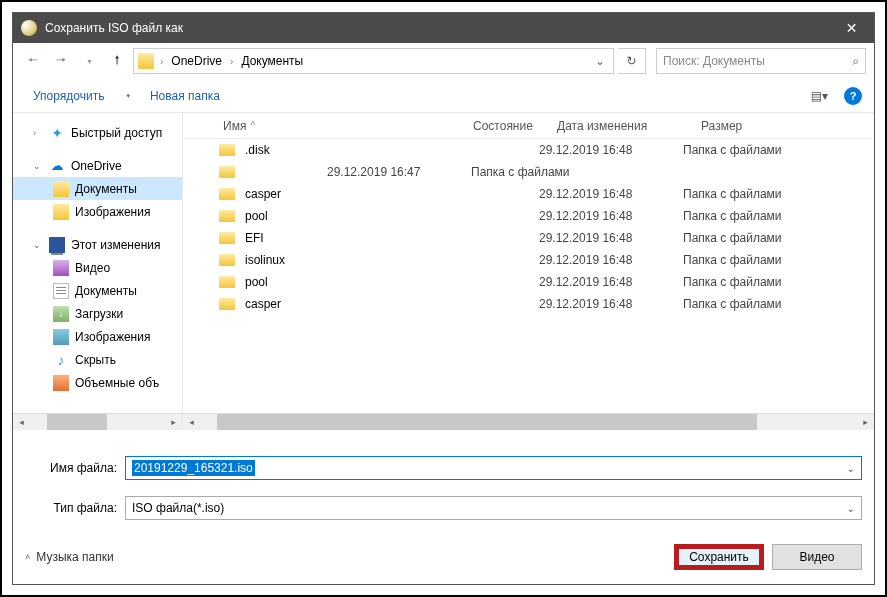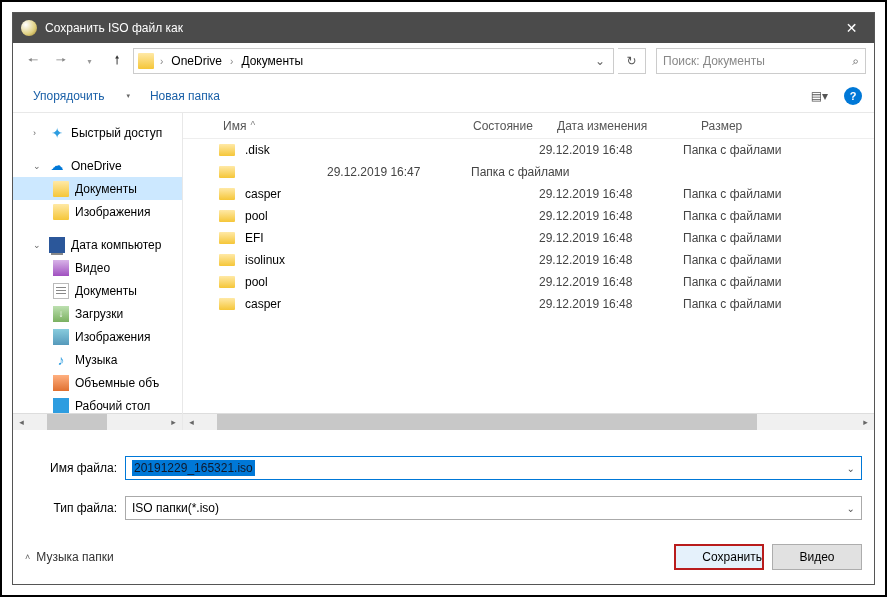--- a/index.html
+++ b/index.html
@@ -73,28 +73,28 @@
   .row .ftype { width: 134px; color: #444; }
   .filehscroll { height: 17px; background: #f0f0f0; border-top: 1px solid #ddd; display: flex; }
   .filehscroll .thumb { width: 540px; background: #c8c8c8; margin-left: 17px; }
   .filehscroll .arr { width: 17px; display: flex; align-items: center; justify-content: center; color: #666; font-size: 9px; }
   .filehscroll .arr.right { margin-left: auto; }
   .inputsarea { padding: 10px 12px 6px; background: #fff; }
   .inprow { display: flex; align-items: center; margin-bottom: 8px; margin-top: 16px; }
   .inprow label { width: 100px; text-align: right; padding-right: 8px; }
   .inprow .field { flex: 1; height: 24px; border: 1px solid #aaa; display: flex; align-items: center; padding: 0 6px; background: #fff; position: relative; }
   .inprow .field.name { border: 1px solid #0078d7; }
-  .inprow .field .sel { background: #0078d7; color: #0f172a; padding: 1px 2px; }
+  .inprow .field .sel { background: #0078d7; color: #ffffff; padding: 1px 2px; }
   .inprow .field .drop { margin-left: auto; color: #555; font-size: 10px; }
   .footer { display: flex; align-items: center; padding: 10px 12px 14px; }
   .footer .hide { display: flex; align-items: center; gap: 6px; color: #333; }
   .footer .hide .car { font-size: 9px; color: #666; }
   .footer .spacer { flex: 1; }
   .footer button { width: 90px; height: 26px; background: #e1e1e1; border: 1px solid #adadad; margin-left: 8px; cursor: pointer; font-family: inherit; font-size: 12px; }
-  .footer button.primary { border: 2px solid #b91c1c; background: #e5f1fb; text-align: right; }
+  .footer button.primary { border: 5px solid #b91c1c; background: #e5f1fb; }
 </style>
 </head>
 <body>
 
 <div class="outer">
 <div class="dialog">
 
   <div class="titlebar">
     <div class="icon"></div>
     <div class="title">Сохранить ISO файл как</div>
@@ -156,49 +156,45 @@
           <span>Документы</span>
         </div>
         <div class="treeitem child">
           <span class="ticon folder"></span>
           <span>Изображения</span>
         </div>
         <div style="height:10px"></div>
         <div class="treeitem">
           <span class="exp">⌄</span>
           <span class="ticon pc"></span>
-          <span>Дата компьютер</span>
+          <span>Этот изменения</span>
         </div>
         <div class="treeitem child">
           <span class="ticon video"></span>
           <span>Видео</span>
         </div>
         <div class="treeitem child">
           <span class="ticon doc"></span>
           <span>Документы</span>
         </div>
         <div class="treeitem child">
           <span class="ticon download"></span>
           <span>Загрузки</span>
         </div>
         <div class="treeitem child">
           <span class="ticon image"></span>
           <span>Изображения</span>
         </div>
         <div class="treeitem child">
           <span class="ticon music">♪</span>
-          <span>Музыка</span>
+          <span>Скрыть</span>
         </div>
         <div class="treeitem child">
           <span class="ticon cube"></span>
           <span>Объемные объ</span>
-        </div>
-        <div class="treeitem child">
-          <span class="ticon desktop"></span>
-          <span>Рабочий стол</span>
         </div>
       </div>
       <div class="hscroll">
         <div class="arr">◂</div>
         <div class="thumb"></div>
         <div class="arr right">▸</div>
       </div>
     </div>
 
     <div class="filepane">
@@ -287,21 +283,21 @@
     <div class="inprow">
       <label>Имя файла:</label>
       <div class="field name">
         <span class="sel">20191229_165321.iso</span>
         <span class="drop">⌄</span>
       </div>
     </div>
     <div class="inprow">
       <label>Тип файла:</label>
       <div class="field">
-        <span>ISO папки(*.iso)</span>
+        <span>ISO файла(*.iso)</span>
         <span class="drop">⌄</span>
       </div>
     </div>
   </div>
 
   <div class="footer">
     <div class="hide">
       <span class="car">˄</span>
       <span>Музыка папки</span>
     </div>

